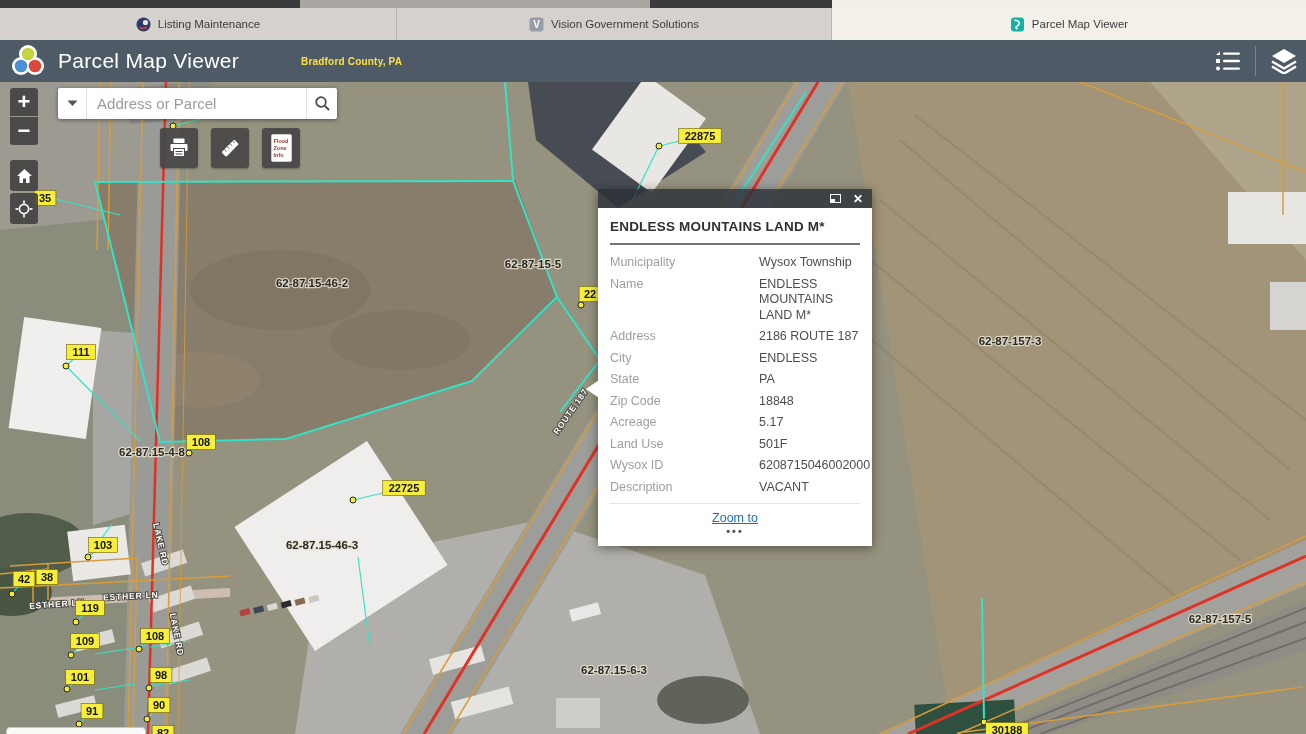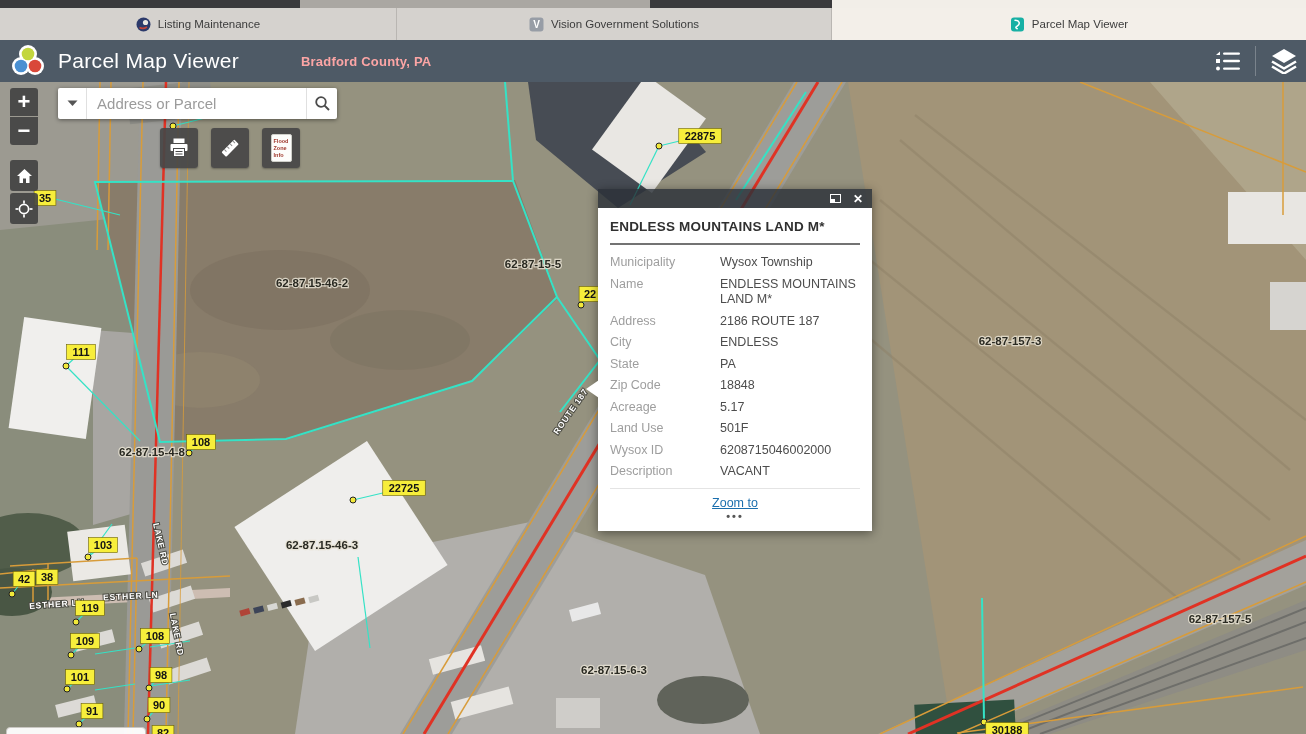--- a/index.html
+++ b/index.html
@@ -15,21 +15,21 @@
          border-right:1px solid #b9b6b2; cursor:default; }
   .tab-1 { width:397px; } .tab-2 { width:435px; } .tab-3 { flex:1; border-right:none; }
   .tab.active { background:#f3efe9; }
   .tab-label { font-size:11.5px; color:#3c3c3c; }
   .favicon { width:15px; height:15px; flex:0 0 auto; }
 
   
   .app-header { height:42px; background:#4e5a66; display:flex; align-items:center; position:relative; }
   .logo { margin-left:10px; }
   .app-title { color:#fff; font-size:21px; font-weight:400; margin-left:12px; letter-spacing:.3px; }
-  .county { color:#fca5a5; font-size:13px; font-weight:bold; margin-left:62px; letter-spacing:.2px; }
+  .county { color:#fde047; font-size:10px; font-weight:bold; margin-left:62px; letter-spacing:.2px; }
   .header-right { position:absolute; right:8px; top:0; height:42px; display:flex; align-items:center; gap:14px; }
   .header-divider { width:1px; height:30px; background:rgba(255,255,255,.25); }
 
   
   .map { position:relative; width:1306px; height:652px; background:#95927f; overflow:hidden; }
   .map svg.base { position:absolute; left:0; top:0; }
 
   
   .search { position:absolute; left:58px; top:6px; width:279px; height:31px; background:#fff;
             border-radius:2px; box-shadow:0 1px 4px rgba(0,0,0,.45); display:flex; align-items:stretch; }
@@ -66,21 +66,21 @@
   .popup-titlebar { height:19px; background:rgba(43,49,56,.82); display:flex; align-items:center;
                     justify-content:flex-end; gap:12px; padding-right:9px; }
   .dock-icon { position:relative; width:11px; height:9px; border:1.5px solid #fff; cursor:pointer; }
   .dock-icon i { position:absolute; left:0; bottom:0; width:4px; height:3px; background:#fff; }
   .close-icon { color:#fff; font-size:12px; font-weight:bold; line-height:1; cursor:pointer; }
   .popup-body { background:#fff; padding:11px 12px 7px 12px; position:relative; }
   .popup-body:before { content:""; position:absolute; left:-12px; top:172px; border:9px solid transparent;
                        border-right:13px solid #fff; border-left:none; }
   .popup-title { font-size:13.5px; font-weight:bold; color:#303030; letter-spacing:.2px;
                  padding-bottom:9px; border-bottom:2px solid #737373; margin-bottom:10px; }
-  .popup-row { display:flex; margin-bottom:6px; line-height:15.5px; }
+  .popup-row { display:flex; margin-bottom:6px; line-height:15.5px;gap:39px; }
   .popup-row .lbl { width:96px; flex:0 0 auto; color:#9e9e9e; margin-right:14px; }
   .popup-row .val { flex:1; color:#4d4d4d; }
   .popup-footer { display:flex; align-items:center; justify-content:space-between;
                   border-top:1px solid #e4e4e4; margin-top:8px; padding:7px 0 2px 0;flex-direction:column; }
   .zoom-to { color:#1b6fae; text-decoration:underline; cursor:pointer; }
   .more-dots { color:#555; font-size:11px; font-weight:bold; letter-spacing:2px; cursor:pointer; }
 
   
   .bl-widget { position:absolute; left:6px; top:645px; width:140px; height:14px;
                background:rgba(255,255,255,.95); border:1px solid #c9c7c2; border-radius:4px; }

